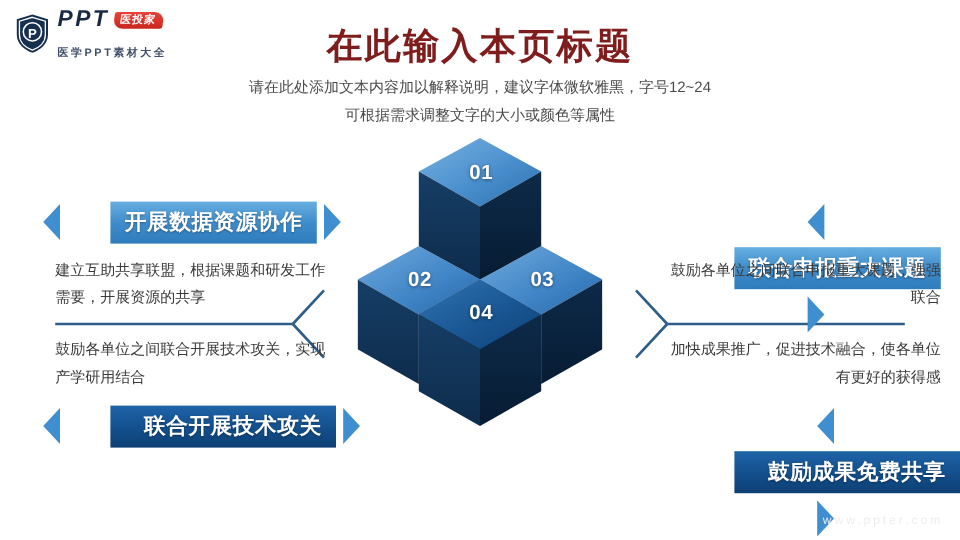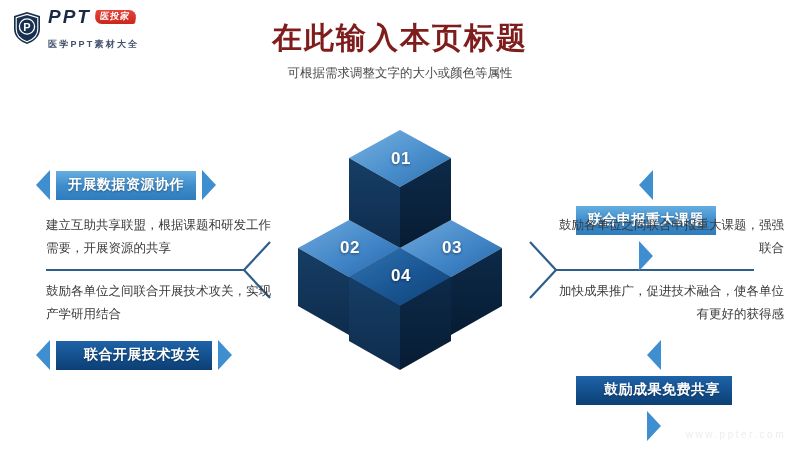--- a/index.html
+++ b/index.html
@@ -95,26 +95,27 @@
   .banner-row.right { left: 576px; flex-direction: column; }
   .tri {
     width: 0; height: 0;
     border-top: 15px solid transparent;
     border-bottom: 15px solid transparent;
   }
   .tri-left  { border-right: 14px solid #3f8fd0; }
   .tri-right { border-left: 14px solid #3f8fd0; }
   .banner-chip {
     padding: 5px 12px 6px;
-    font-size: 14px;
+    font-size: 18px;
     font-weight: bold;
     color: #ffffff;
     letter-spacing: 0.5px;
     white-space: nowrap;
     text-shadow: 0 1px 2px rgba(0,0,0,0.35);
+    margin-left: 36px;
   }
   .chip-light {
     background: linear-gradient(180deg,#66aee0 0%, #3f8ccb 52%, #2f7cbd 100%);
   }
   .chip-dark {
     background: linear-gradient(180deg,#1f63a8 0%, #14518f 50%, #0d3f74 100%);
     padding-left: 28px;
   }
 
   
@@ -128,21 +129,21 @@
   .para.l { left: 46px; text-align: left; }
   .para.r { left: 552px; text-align: right; }
 
   
   .connector { position: absolute; }
 
   
   #cube-stage {
     position: absolute;
     left: 298px;
-    top: 130px;
+    top: 115px;
     width: 204px;
     height: 240px;
     text-align: center;
   }
   #cube-stage .num {
     position: absolute;
     color: #ffffff;
     font-size: 17px;
     font-weight: bold;
     text-shadow: 0 1px 3px rgba(0,0,0,0.45);
@@ -176,20 +177,21 @@
     <div class="wm-top">
       <span class="ppt-text">PPT</span>
       <span class="badge">医投家</span>
     </div>
     <div class="sub-text">医学PPT素材大全</div>
   </div>
 </div>
 
 <div id="page-title">在此输入本页标题</div>
 <div id="subtitle">
+  <div>请在此处添加文本内容加以解释说明，建议字体微软雅黑，字号12~24</div>
   <div>可根据需求调整文字的大小或颜色等属性</div>
 </div>
 
 <svg class="connector" style="left:44px; top:236px;" width="240" height="70" viewBox="0 0 240 70">
   <path d="M2 34 L200 34" stroke="#2e5f8a" stroke-width="2.2" fill="none"></path>
   <path d="M200 34 L226 6" stroke="#2e5f8a" stroke-width="2.2" fill="none"></path>
   <path d="M200 34 L226 62" stroke="#2e5f8a" stroke-width="2.2" fill="none"></path>
 </svg>
 
 <svg class="connector" style="left:516px; top:236px;" width="240" height="70" viewBox="0 0 240 70">

